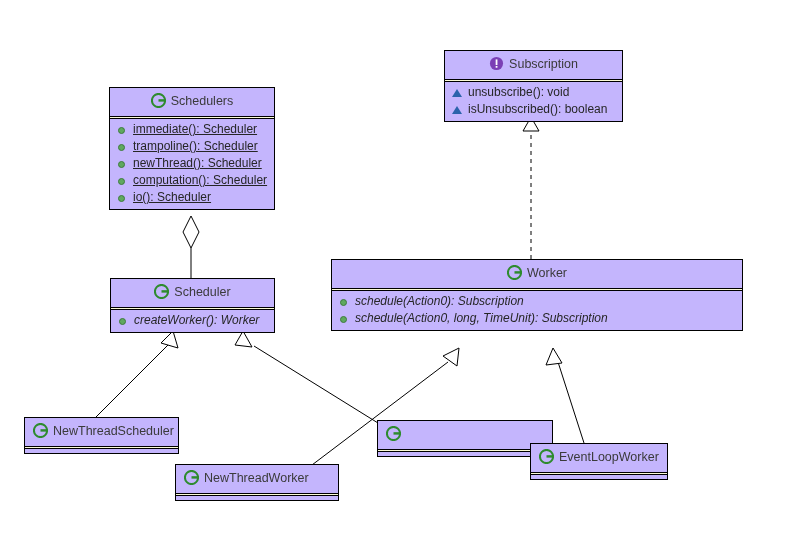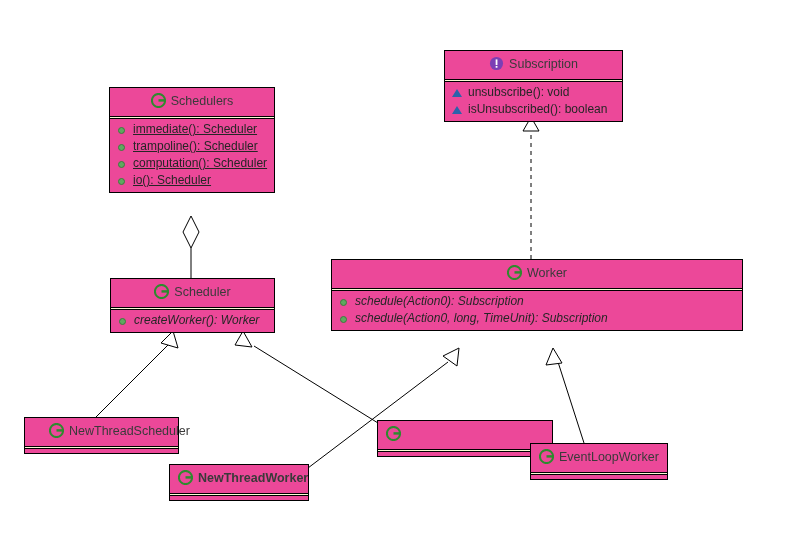--- a/index.html
+++ b/index.html
@@ -18,21 +18,21 @@
   svg.edges {
     position: absolute;
     left: 0;
     top: 0;
     width: 793px;
     height: 547px;
     pointer-events: none;
   }
   .uml-box {
     position: absolute;
-    background: #ec4899;
+    background: #c4b5fd;
     border: 1px solid #000000;
     box-sizing: border-box;
     z-index: 2;
   }
   .uml-header {
     text-align: center;
     font-size: 12.5px;
     color: #333333;
     padding: 5px 8px 5px 8px;
     white-space: nowrap;
@@ -171,20 +171,24 @@
       <div class="member static">
         <span class="ic ic-green-dot"></span>
         <span class="mtext">immediate(): Scheduler</span>
       </div>
       <div class="member static">
         <span class="ic ic-green-dot"></span>
         <span class="mtext">trampoline(): Scheduler</span>
       </div>
       <div class="member static">
         <span class="ic ic-green-dot"></span>
+        <span class="mtext">newThread(): Scheduler</span>
+      </div>
+      <div class="member static">
+        <span class="ic ic-green-dot"></span>
         <span class="mtext">computation(): Scheduler</span>
       </div>
       <div class="member static">
         <span class="ic ic-green-dot"></span>
         <span class="mtext">io(): Scheduler</span>
       </div>
     </div>
   </div>
 
   <div class="uml-box" style="left:444px; top:50px; width:179px;">
@@ -259,38 +263,38 @@
         <span class="mtext">schedule(Action0): Subscription</span>
       </div>
       <div class="member abstract">
         <span class="ic ic-green-dot"></span>
         <span class="mtext">schedule(Action0, long, TimeUnit): Subscription</span>
       </div>
     </div>
   </div>
 
   <div class="uml-box" style="left:24px; top:417px; width:155px;">
-    <div class="uml-header" style="text-align:left; padding-left:24px;">
+    <div class="uml-header" style="text-align:left; padding-left:8px;">
       <span class="hdr-inner">
         <span class="ic-class">
           <svg viewBox="0 0 16 16" width="15" height="15" xmlns="http://www.w3.org/2000/svg">
             <circle cx="8" cy="8" r="7" fill="none" stroke="#2e8b2e" stroke-width="2.2"></circle>
             <rect x="8" y="6.6" width="6" height="2.6" fill="#2e8b2e"></rect>
           </svg>
         </span>
         <span class="hdr-label">NewThreadScheduler</span>
       </span>
     </div>
     <div class="uml-sep">
         <div class="uml-sep-inner"></div>
       </div>
     <div class="uml-empty-compartment"></div>
   </div>
 
-  <div class="uml-box" style="left:169px; top:464px; width:140px;font-weight:bold;">
+  <div class="uml-box" style="left:175px; top:464px; width:164px;">
     <div class="uml-header" style="text-align:left; padding-left:8px;">
       <span class="hdr-inner">
         <span class="ic-class">
           <svg viewBox="0 0 16 16" width="15" height="15" xmlns="http://www.w3.org/2000/svg">
             <circle cx="8" cy="8" r="7" fill="none" stroke="#2e8b2e" stroke-width="2.2"></circle>
             <rect x="8" y="6.6" width="6" height="2.6" fill="#2e8b2e"></rect>
           </svg>
         </span>
         <span class="hdr-label">NewThreadWorker</span>
       </span>

